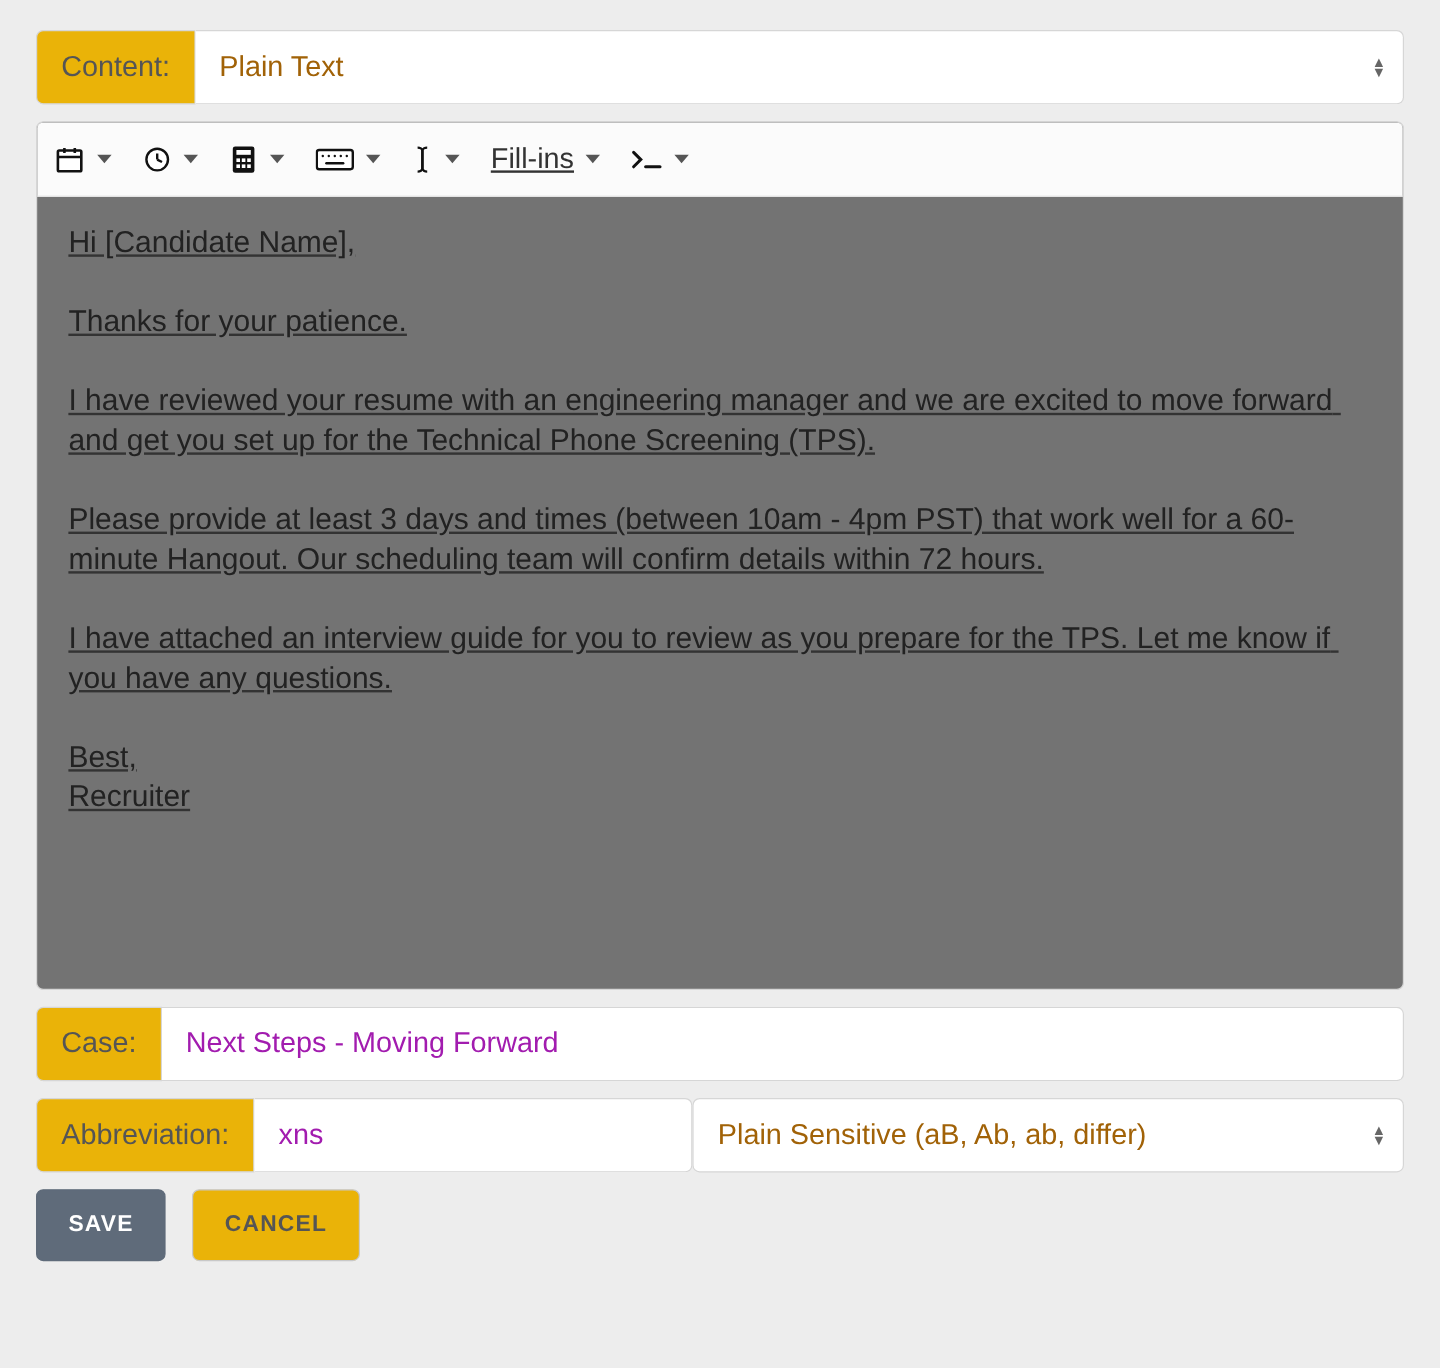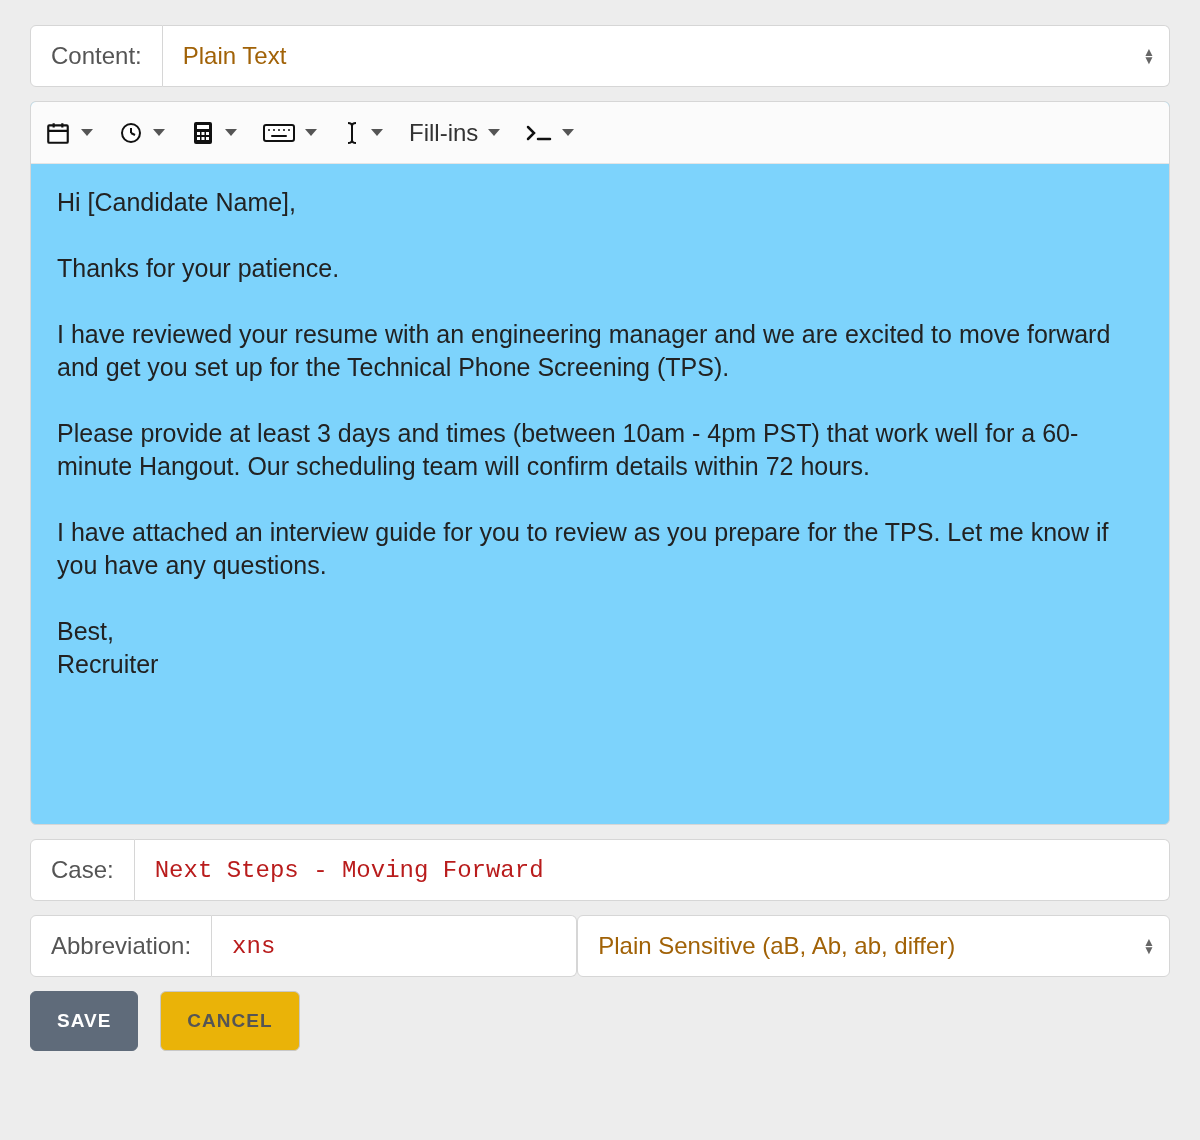--- a/index.html
+++ b/index.html
@@ -11,21 +11,21 @@
     height:1140px;
     padding:25px 30px;
     color:#333;
     font-size:24px;
   }
   .panel {
     width:100%;
   }
   .row { display:flex; align-items:stretch; margin-bottom:14px; }
   .field-label {
-    background:#ffffff;
+    background:#eab308;
     border:1px solid #d6d6d6;
     border-radius:6px 0 0 6px;
     padding:14px 20px;
     color:#555;
     font-size:24px;
     display:flex;
     align-items:center;
     white-space:nowrap;
   }
   .select-wrap {
@@ -53,23 +53,24 @@
     display:flex;
     flex-direction:column;
     line-height:8px;
     color:#666;
     font-size:12px;
   }
   .select-text { color:#a16207; font-size:24px; }
   .editor-box {
     border:1px solid #d6d6d6;
     border-radius:6px;
-    background:#7dd3fc;
+    background:#737373;
     overflow:hidden;
     margin-bottom:14px;
+    text-decoration:underline;
   }
   .toolbar {
     height:62px;
     background:#fbfbfb;
     border-bottom:1px solid #e5e5e5;
     display:flex;
     align-items:center;
     padding:0 14px;
     gap:26px;
   }
@@ -100,23 +101,23 @@
   }
   .text-input {
     flex:1;
     border:1px solid #d6d6d6;
     border-left:none;
     border-radius:0 6px 6px 0;
     background:#fff;
     padding:0 20px;
     height:62px;
     font-size:24px;
-    color:#b91c1c;
+    color:#a21caf;
     outline:none;
-    font-family:Liberation Mono, monospace;
+    font-family:Liberation Sans, sans-serif;
   }
   .btn-row { display:flex; gap:22px; margin-top:4px; }
   .btn {
     height:60px;
     padding:0 26px;
     border-radius:6px;
     font-size:19px;
     font-weight:600;
     letter-spacing:1px;
     cursor:pointer;

